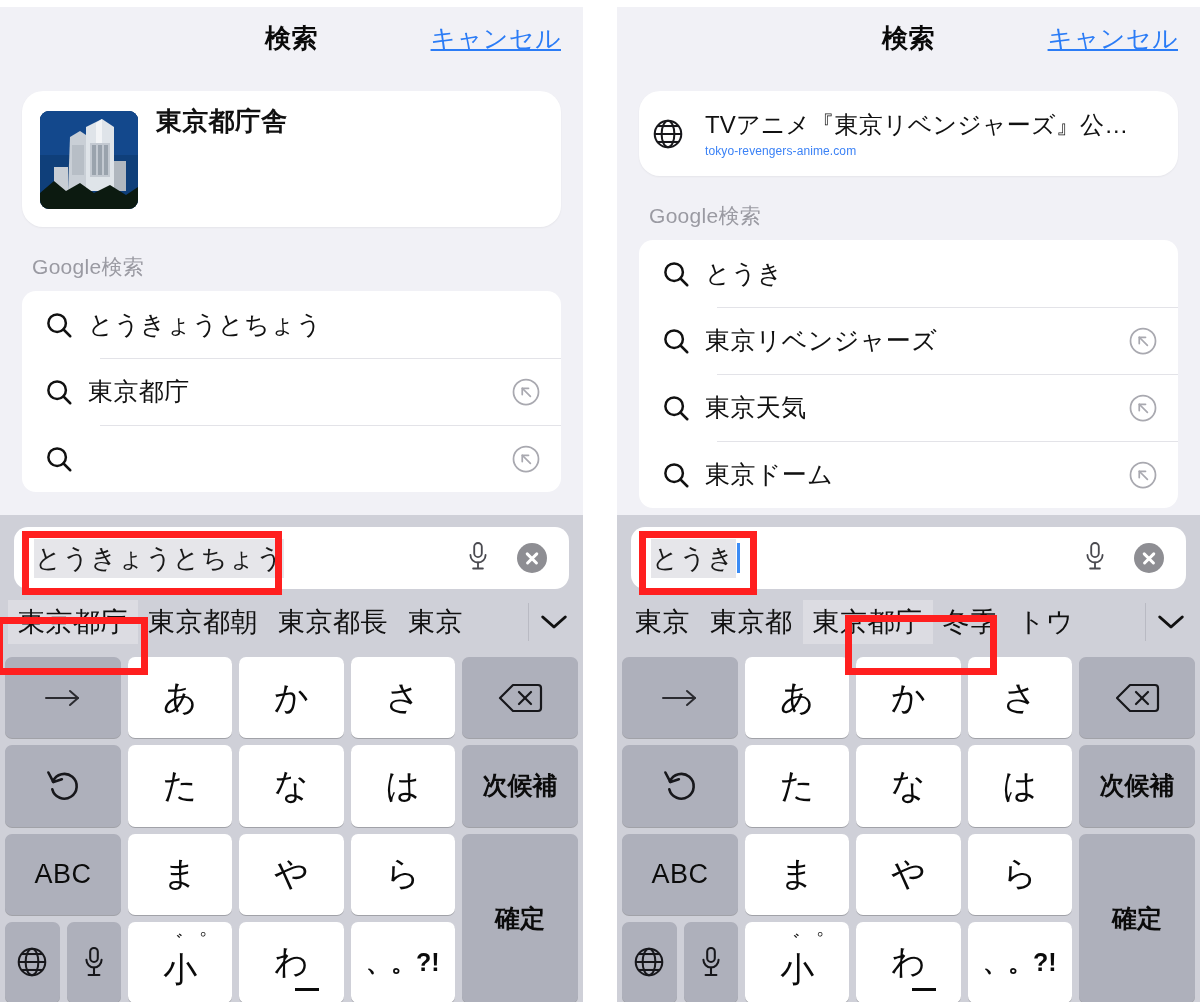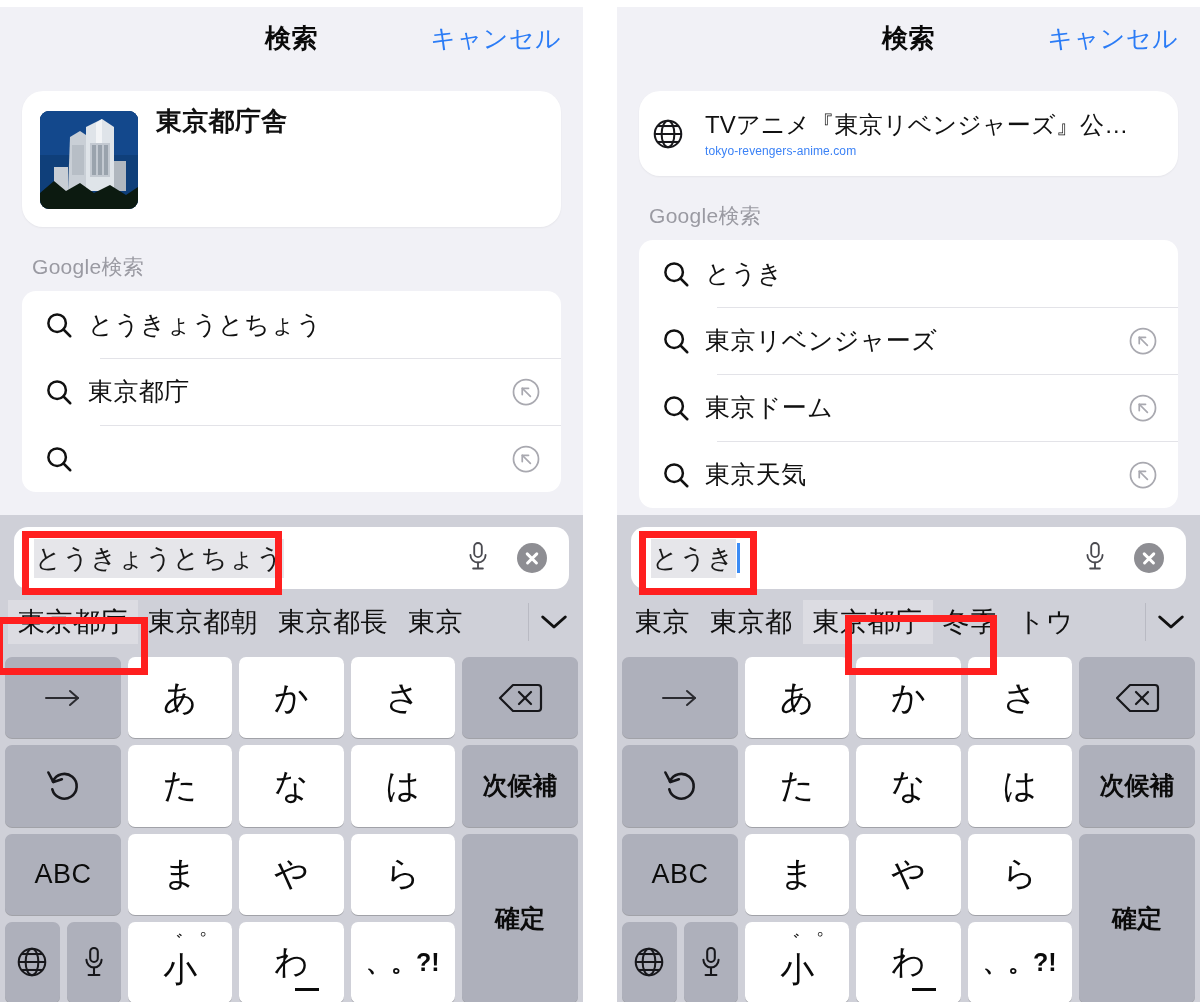--- a/index.html
+++ b/index.html
@@ -50,20 +50,21 @@
     font-weight: 700;
     color: #0a0a0a;
     letter-spacing: 0.5px;
   }
   .nav-cancel {
     position: absolute;
     right: 22px; top: 15px;
     font-size: 25px;
     color: #2b7cf6;
     letter-spacing: 0.5px;
+    text-decoration: underline;
   }
 
   
   .card {
     margin: 22px 22px 0 22px;
     background: #ffffff;
     border-radius: 21px;
     box-shadow: 0 1px 2px rgba(0,0,0,0.05);
   }
   .card-wiki {
@@ -602,37 +603,37 @@
               </svg>
           </span>
         </div>
         <div class="sugg-row">
           <span class="sugg-icon">
             <svg width="30" height="30" viewBox="0 0 24 24" fill="none" stroke="#111" stroke-width="2" stroke-linecap="round">
                 <circle cx="10.5" cy="10.5" r="7"></circle>
                 <line x1="15.6" y1="15.6" x2="21" y2="21"></line>
               </svg>
           </span>
-          <span class="sugg-text">東京ドーム</span>
+          <span class="sugg-text">東京天気</span>
           <span class="sugg-fill">
             <svg width="30" height="30" viewBox="0 0 24 24" fill="none" stroke="#a9a9b0" stroke-width="1.4">
                 <circle cx="12" cy="12" r="10"></circle>
                 <line x1="15.5" y1="15.5" x2="9" y2="9" stroke-linecap="round"></line>
                 <polyline points="9,14 9,9 14,9" stroke-linecap="round" stroke-linejoin="round"></polyline>
               </svg>
           </span>
         </div>
         <div class="sugg-row">
           <span class="sugg-icon">
             <svg width="30" height="30" viewBox="0 0 24 24" fill="none" stroke="#111" stroke-width="2" stroke-linecap="round">
                 <circle cx="10.5" cy="10.5" r="7"></circle>
                 <line x1="15.6" y1="15.6" x2="21" y2="21"></line>
               </svg>
           </span>
-          <span class="sugg-text">東京天気</span>
+          <span class="sugg-text">東京ドーム</span>
           <span class="sugg-fill">
             <svg width="30" height="30" viewBox="0 0 24 24" fill="none" stroke="#a9a9b0" stroke-width="1.4">
                 <circle cx="12" cy="12" r="10"></circle>
                 <line x1="15.5" y1="15.5" x2="9" y2="9" stroke-linecap="round"></line>
                 <polyline points="9,14 9,9 14,9" stroke-linecap="round" stroke-linejoin="round"></polyline>
               </svg>
           </span>
         </div>
       </div>
     </div>

